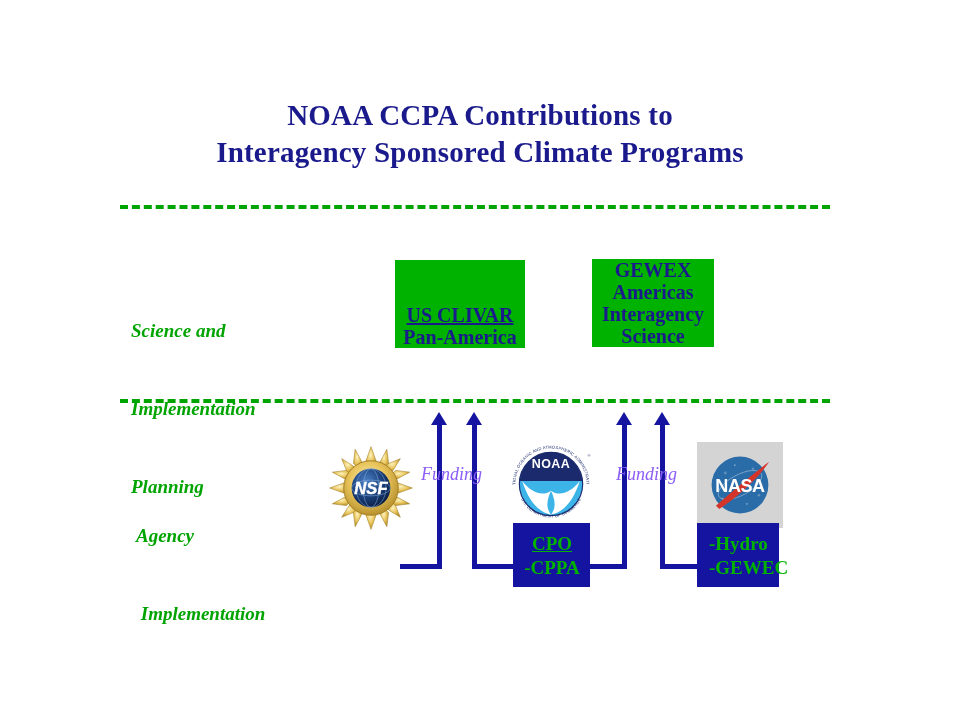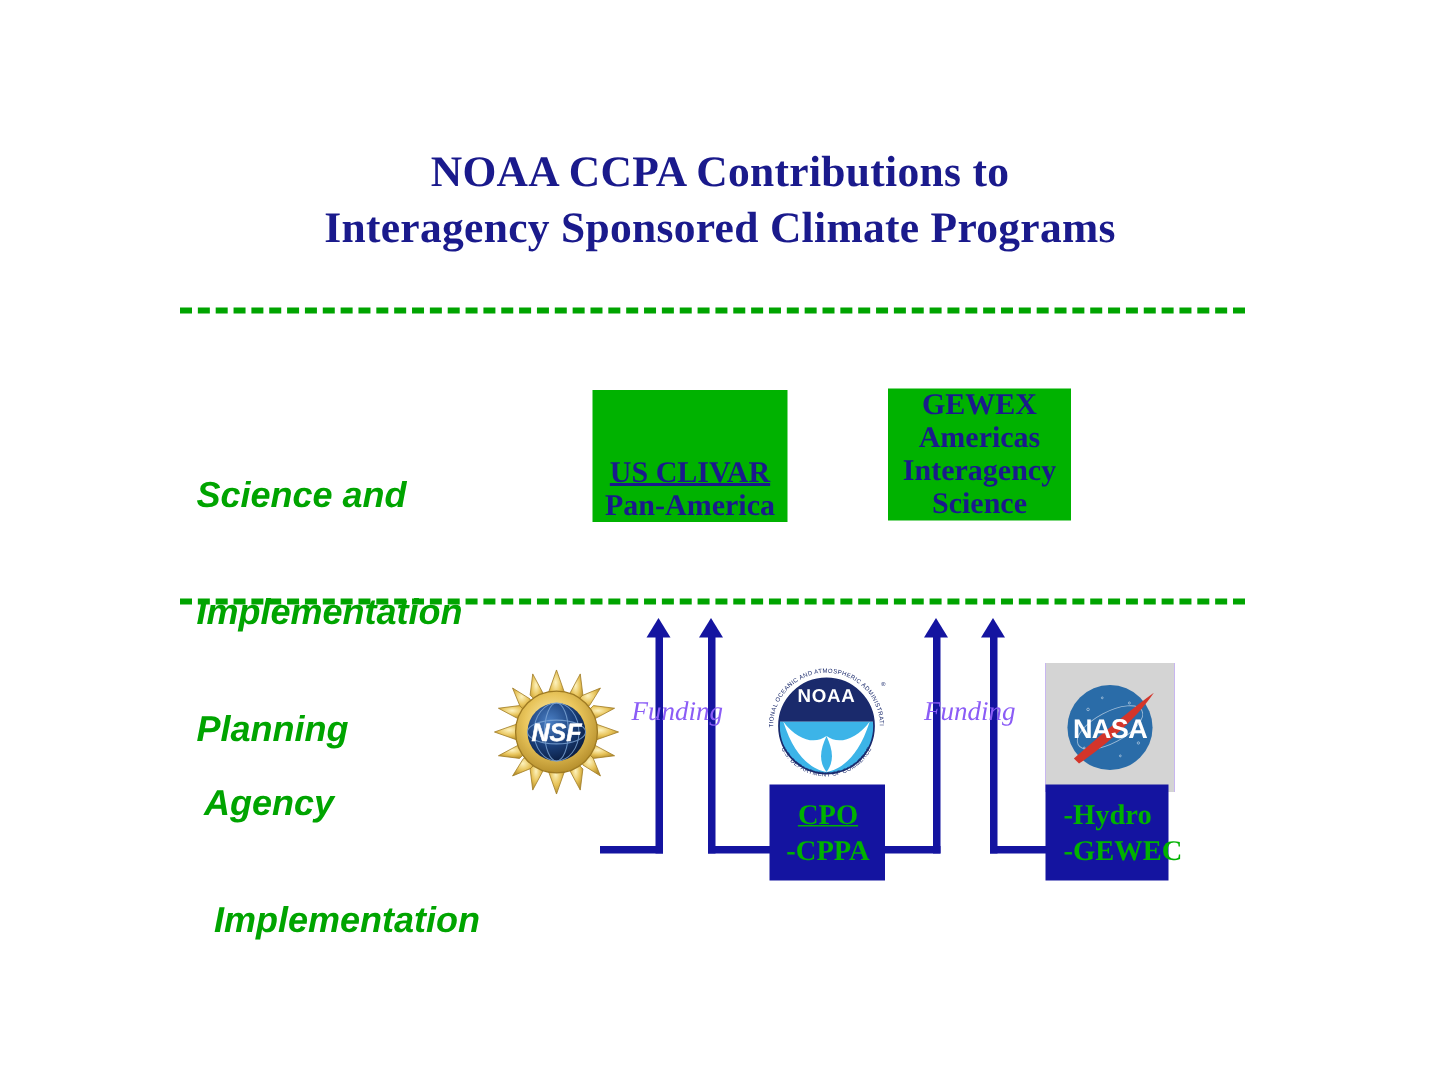--- a/index.html
+++ b/index.html
@@ -45,24 +45,24 @@
     height: 0;
     border-top: 4px dashed #00a400;
   }
   #dash-top   { left: 120px; top: 186px; width: 710px; }
   #dash-mid   { left: 120px; top: 380px; width: 710px; }
 
   
   .row-label {
     position: absolute;
     color: #00a400;
-    font-family: Liberation Sans, sans-serif;
+    font-family: Liberation Serif, serif;
     font-weight: bold;
     font-style: italic;
-    font-size: 24px;
+    font-size: 19px;
     line-height: 26px;
     white-space: pre;
   }
   #label-planning { left: 131px; top: 247px; }
   #label-agency   { left: 136px; top: 452px; }
 
   
   .green-box {
     position: absolute;
     background: #00b200;

